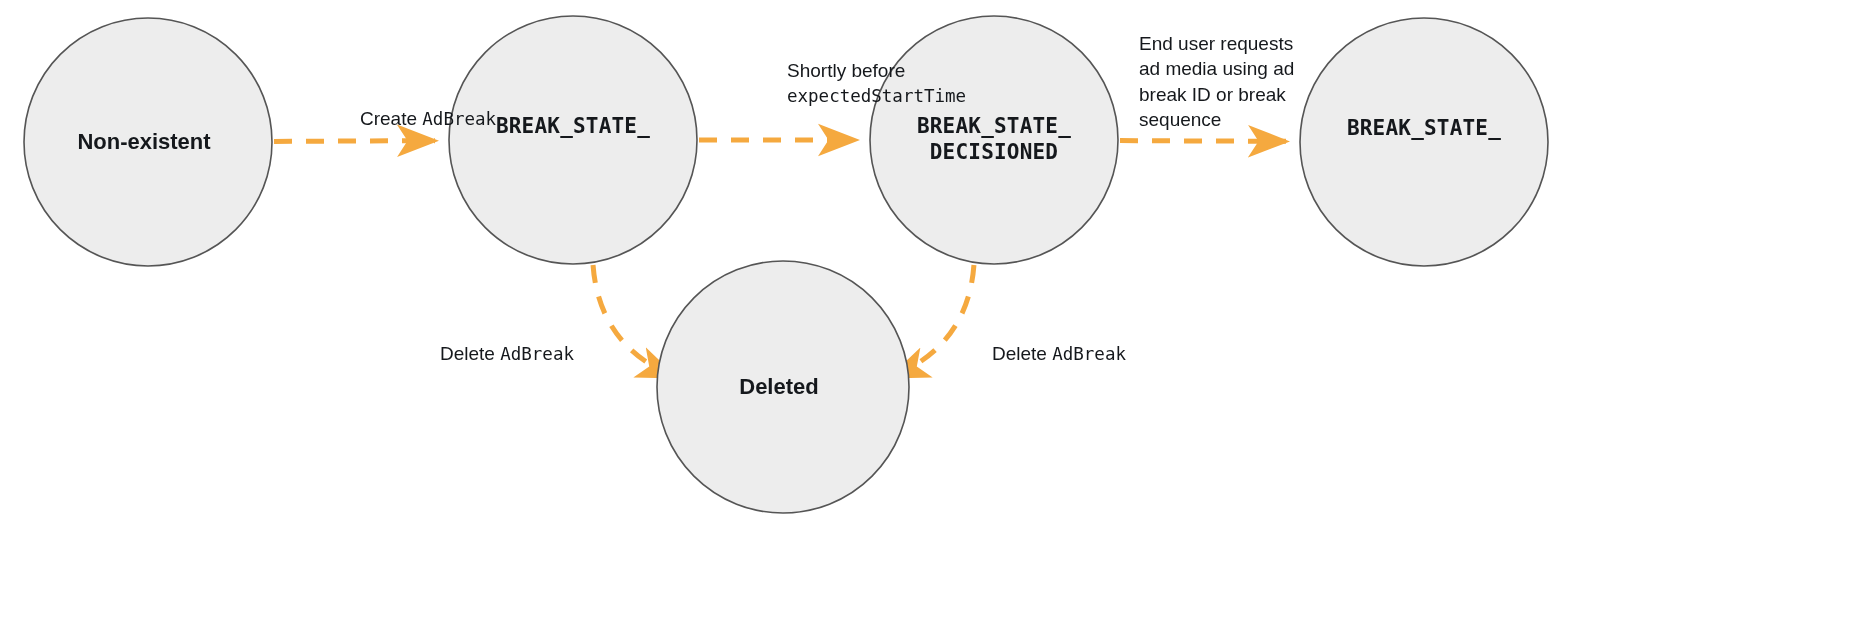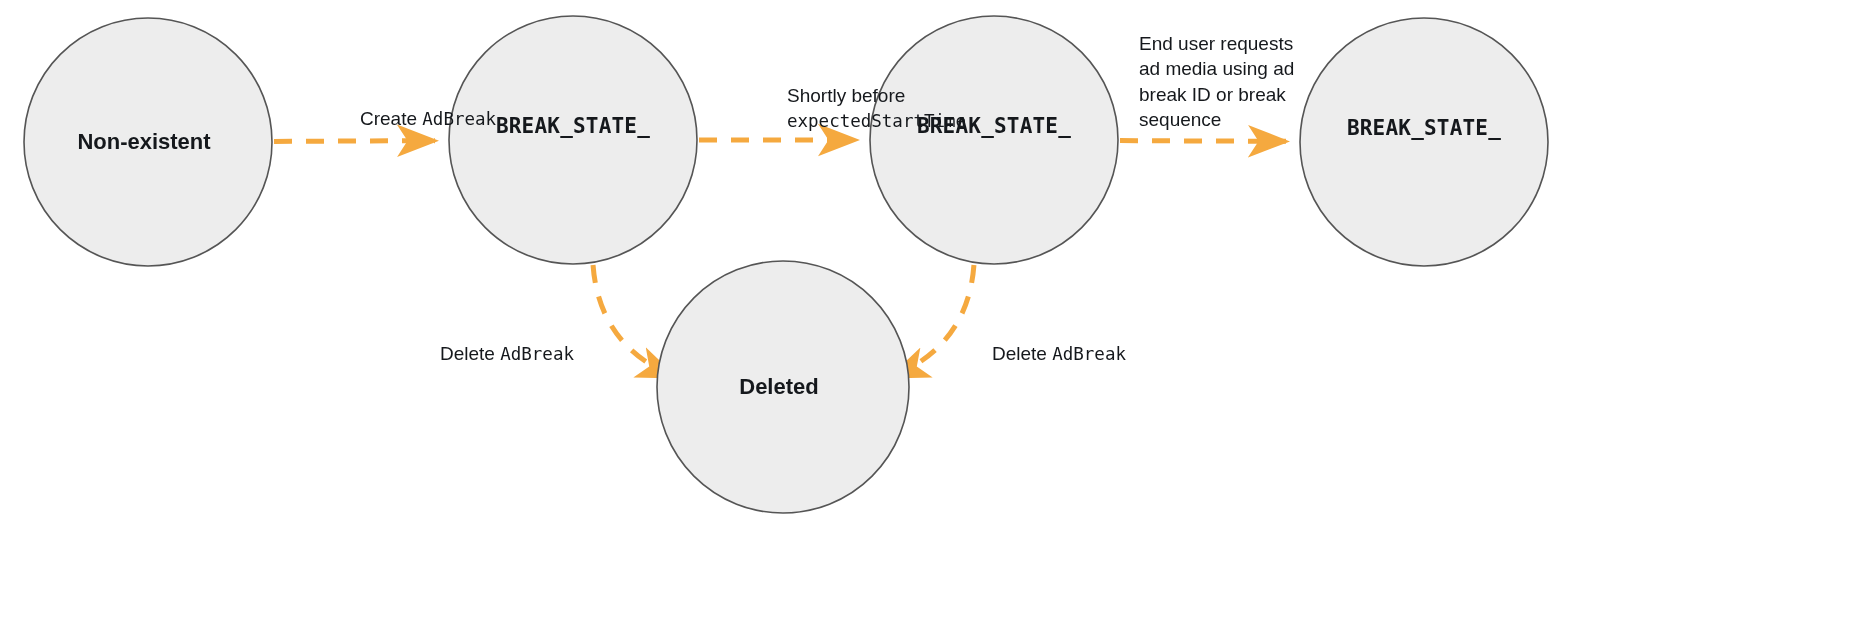--- a/index.html
+++ b/index.html
@@ -86,25 +86,25 @@
         <circle cx="573" cy="140" r="124" fill="#ededed" stroke="#555555" stroke-width="1.6"></circle>
         <circle cx="994" cy="140" r="124" fill="#ededed" stroke="#555555" stroke-width="1.6"></circle>
         <circle cx="1424" cy="142" r="124" fill="#ededed" stroke="#555555" stroke-width="1.6"></circle>
         <circle cx="783" cy="387" r="126" fill="#ededed" stroke="#555555" stroke-width="1.6"></circle>
       </g>
   </svg>
 
   <div id="node-labels">
       <div class="node-label sans" style="left: 24px; width: 240px; top: 128.5px;"><div>Non-existent</div></div>
       <div class="node-label mono" style="left: 449px; width: 248px; top: 114.4px;"><div>BREAK_STATE_</div></div>
-      <div class="node-label mono" style="left: 870px; width: 248px; top: 114.4px;"><div>BREAK_STATE_</div></div>
+      <div class="node-label mono" style="left: 870px; width: 248px; top: 114.4px;"><div>BREAK_STATE_</div><div>DECISIONED</div></div>
       <div class="node-label mono" style="left: 1300px; width: 248px; top: 116.4px;"><div>BREAK_STATE_</div></div>
       <div class="node-label sans" style="left: 657px; width: 244px; top: 373.5px;"><div>Deleted</div></div>
     </div>
   <div id="edge-labels">
       <div class="edge-label center" style="left: 360px; top: 86px; margin-top: 20px;"><div><span>Create </span><span class="code">AdBreak</span></div></div>
-      <div class="edge-label left" style="left: 787px; top: 83px;"><div><span>Shortly before</span></div><div><span class="code">expectedStartTime</span></div></div>
+      <div class="edge-label left" style="left: 787px; top: 58px;"><div><span>Shortly before</span></div><div><span class="code">expectedStartTime</span></div></div>
       <div class="edge-label left" style="left: 1139px; top: 31px;"><div><span>End user requests</span></div><div><span>ad media using ad</span></div><div><span>break ID or break</span></div><div><span>sequence</span></div></div>
       <div class="edge-label left" style="left: 440px; top: 341px;"><div><span>Delete </span><span class="code">AdBreak</span></div></div>
       <div class="edge-label left" style="left: 992px; top: 341px;"><div><span>Delete </span><span class="code">AdBreak</span></div></div>
     </div>
 
 </div>
 
 </body></html>

